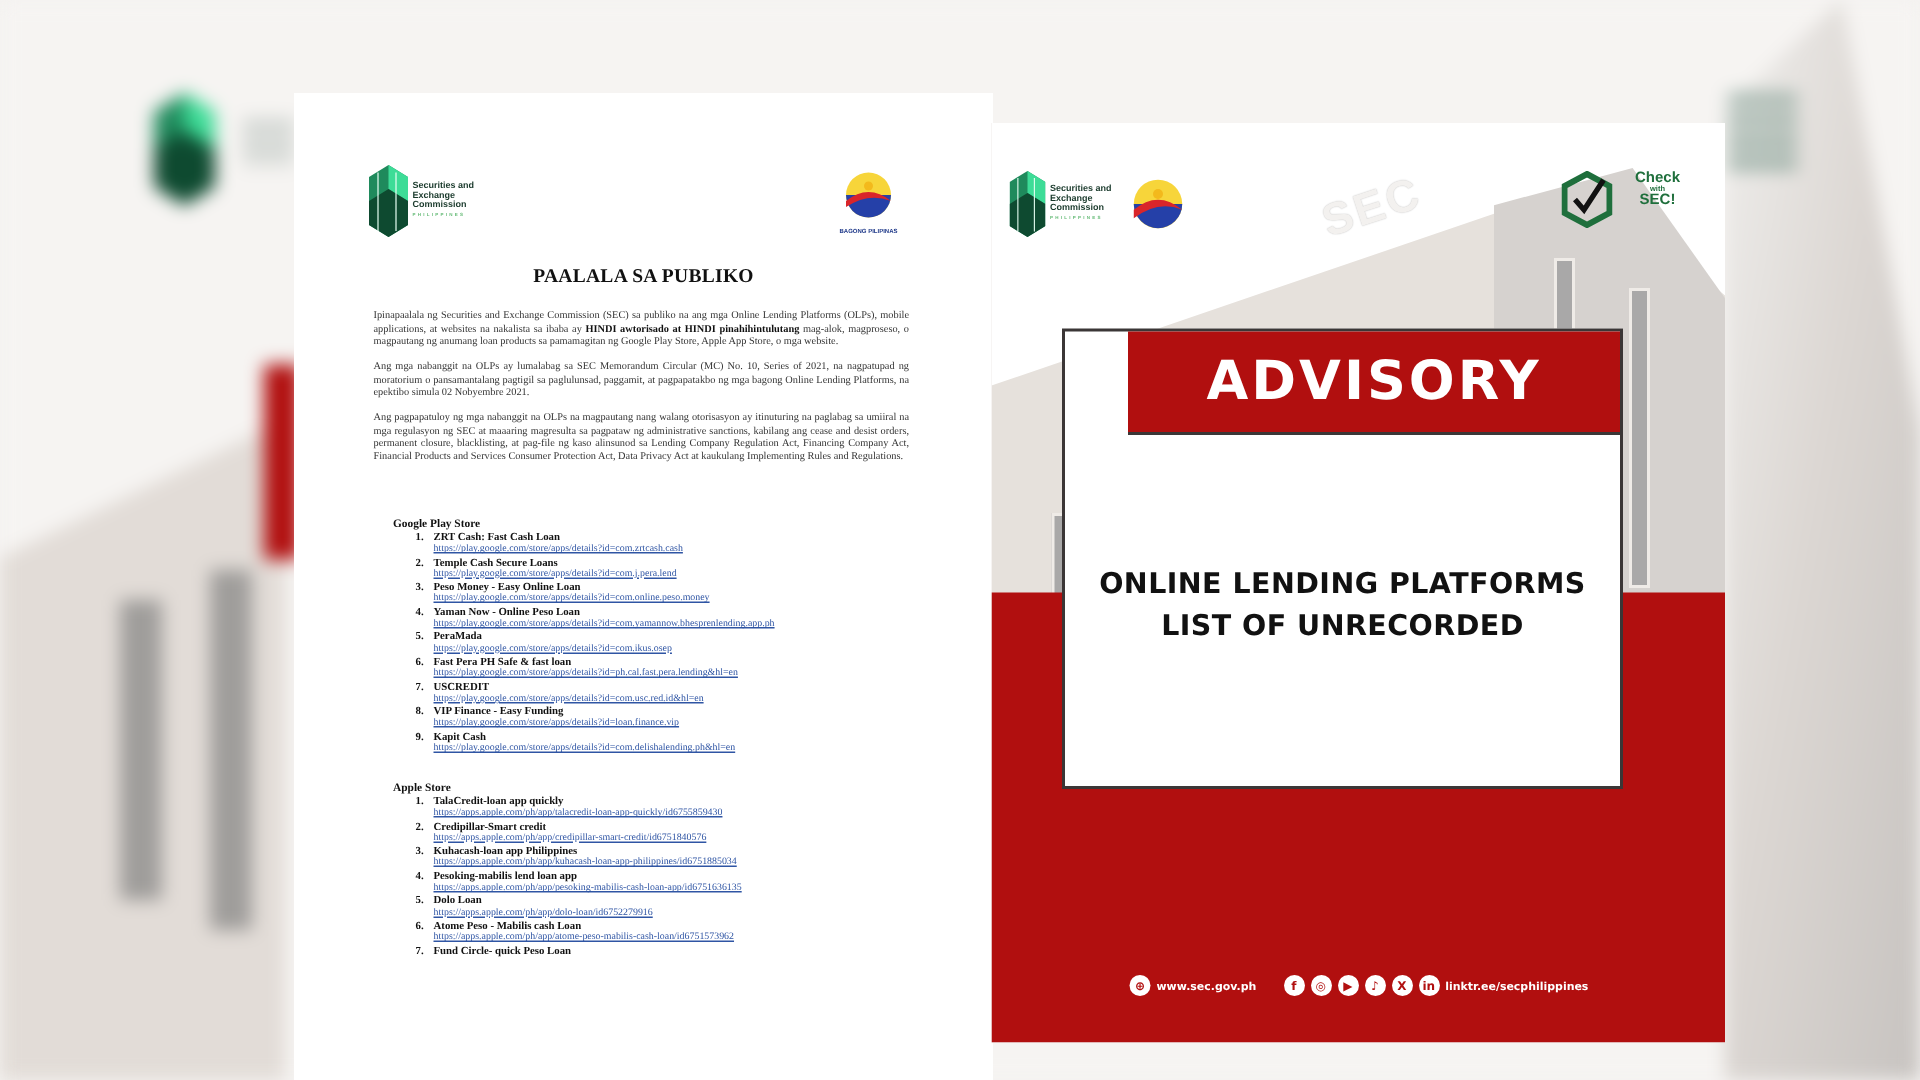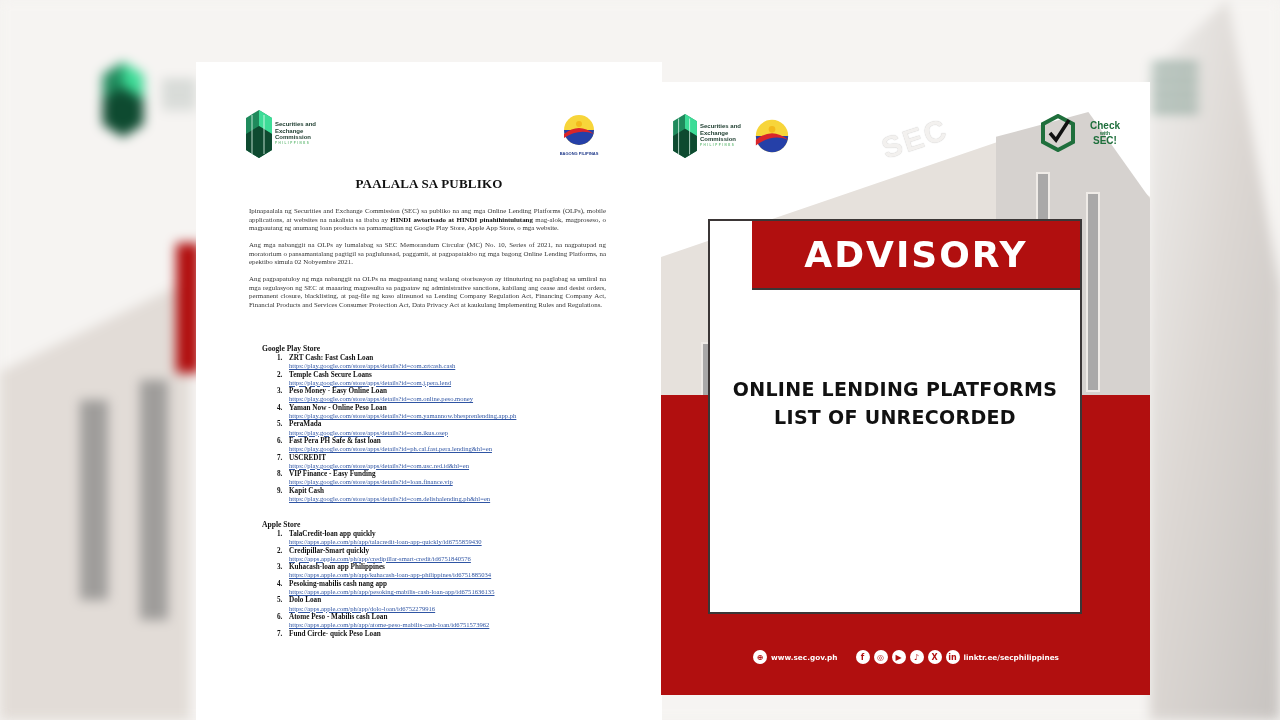--- a/index.html
+++ b/index.html
@@ -54,25 +54,25 @@
     .card-building { position: absolute; left: 0; top: 40px; width: 489px; height: 300px; background: #e6e1dc;
       clip-path: polygon(0 45%, 70% 6%, 82% 0, 100% 25%, 100% 100%, 0 100%); }
     .card-building-face { position: absolute; left: 335px; top: 30px; width: 154px; height: 310px; background: #d6d2cf;
       clip-path: polygon(0 8%, 60% 0, 100% 28%, 100% 100%, 0 100%); }
     .bwin { position: absolute; background: #a9a8a8; border: 2px solid #efebe7; }
     .sec-sign { position: absolute; left: 220px; top: 40px; font-family: "Liberation Sans", sans-serif; font-weight: 700;
       font-size: 30px; color: #f3f1ef; transform: rotate(-18deg); letter-spacing: 2px; text-shadow: 0 0 1px #bbb; }
     .card-red { position: absolute; left: 0; top: 313px; width: 489px; height: 300px; background: #b10f0f; }
 
     .card-logos { position: absolute; left: 12px; top: 32px; display: flex; align-items: center; gap: 12px; }
-    .check-logo { position: absolute; right: 30px; top: 32px; display: flex; align-items: center; gap: 15px; }
+    .check-logo { position: absolute; right: 30px; top: 32px; display: flex; align-items: flex-start; gap: 15px; }
     .check-text { font-family: "Liberation Sans", sans-serif; font-weight: 700; font-size: 10px; line-height: 9px; color: #1f6f3c; text-align: center; }
     .check-text .sm { font-size: 5px; line-height: 6px; display: block; }
 
-    .adv-box { position: absolute; left: 47px; top: 137px; width: 374px; height: 395px; background: #ffffff; border: 2px solid #3b3636; padding-left: 42px; }
+    .adv-box { position: absolute; left: 47px; top: 137px; width: 374px; height: 307px; background: #ffffff; border: 2px solid #3b3636; padding-left: 42px; }
     .adv-head { height: 69px; background: #b10f0f; border-bottom: 2px solid #3b3636; display: flex; align-items: center; justify-content: center; }
     .adv-head span { font-family: "DejaVu Sans", sans-serif; font-weight: 700; font-size: 36px; color: #ffffff; letter-spacing: 2px; }
     .adv-title { position: absolute; left: 0; top: 154px; width: 100%; text-align: center;
       font-family: "DejaVu Sans", sans-serif; font-weight: 700; font-size: 19px; line-height: 28px; color: #111; letter-spacing: .3px; }
 
     .card-footer { position: absolute; left: 92px; top: 568px; display: flex; align-items: center; gap: 4px;
       font-family: "DejaVu Sans", sans-serif; font-size: 7.3px; font-weight: 700; color: #ffffff; }
     .circ { width: 14px; height: 14px; border-radius: 50%; background: #ffffff; color: #b10f0f; display: inline-flex;
       align-items: center; justify-content: center; font-size: 8px; font-weight: 700; font-family: "DejaVu Sans", sans-serif; }
     .gap { width: 10px; }
@@ -208,35 +208,35 @@
         <div class="store-item">
           <div class="store-num">1.</div>
           <div class="store-body">
             <div class="store-name">TalaCredit-loan app quickly</div>
             <a class="store-link">https://apps.apple.com/ph/app/talacredit-loan-app-quickly/id6755859430</a>
           </div>
         </div>
         <div class="store-item">
           <div class="store-num">2.</div>
           <div class="store-body">
-            <div class="store-name">Credipillar-Smart quickly</div>
+            <div class="store-name">Credipillar-Smart credit</div>
             <a class="store-link">https://apps.apple.com/ph/app/credipillar-smart-credit/id6751840576</a>
           </div>
         </div>
         <div class="store-item">
           <div class="store-num">3.</div>
           <div class="store-body">
             <div class="store-name">Kuhacash-loan app Philippines</div>
             <a class="store-link">https://apps.apple.com/ph/app/kuhacash-loan-app-philippines/id6751885034</a>
           </div>
         </div>
         <div class="store-item">
           <div class="store-num">4.</div>
           <div class="store-body">
-            <div class="store-name">Pesoking-mabilis cash nang app</div>
+            <div class="store-name">Pesoking-mabilis lend loan app</div>
             <a class="store-link">https://apps.apple.com/ph/app/pesoking-mabilis-cash-loan-app/id6751636135</a>
           </div>
         </div>
         <div class="store-item">
           <div class="store-num">5.</div>
           <div class="store-body">
             <div class="store-name">Dolo Loan</div>
             <a class="store-link">https://apps.apple.com/ph/app/dolo-loan/id6752279916</a>
           </div>
         </div>

